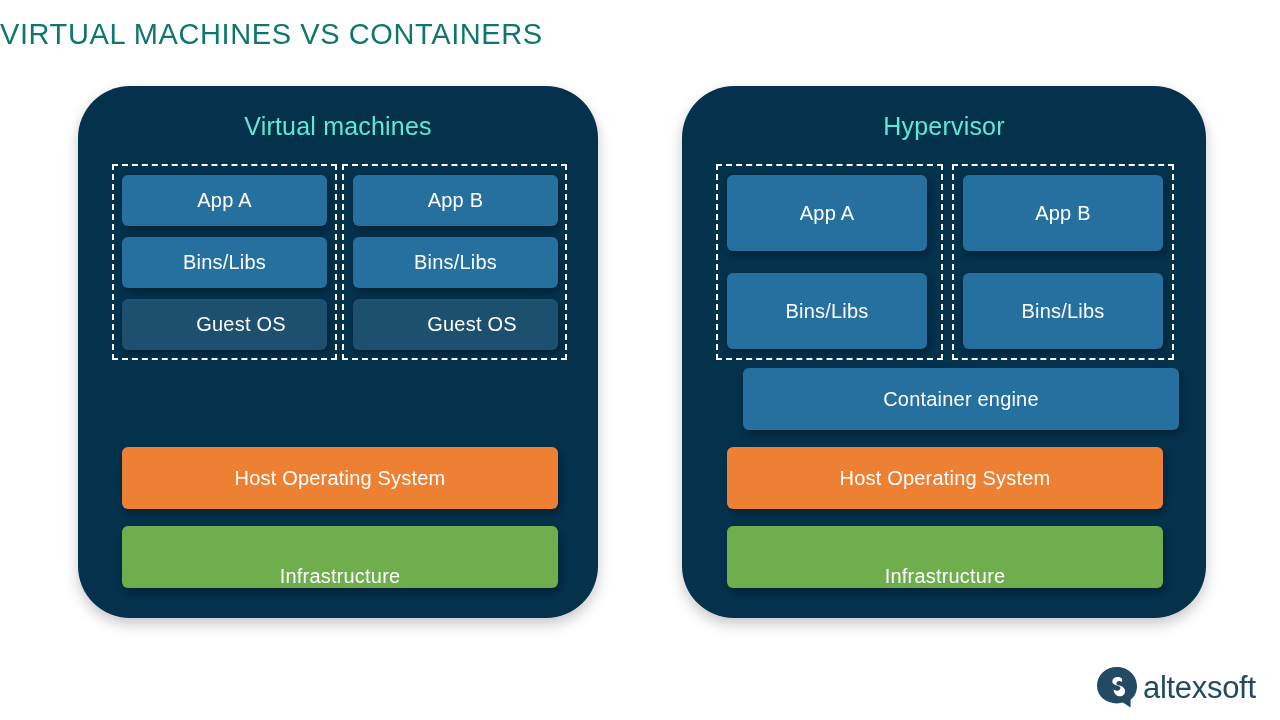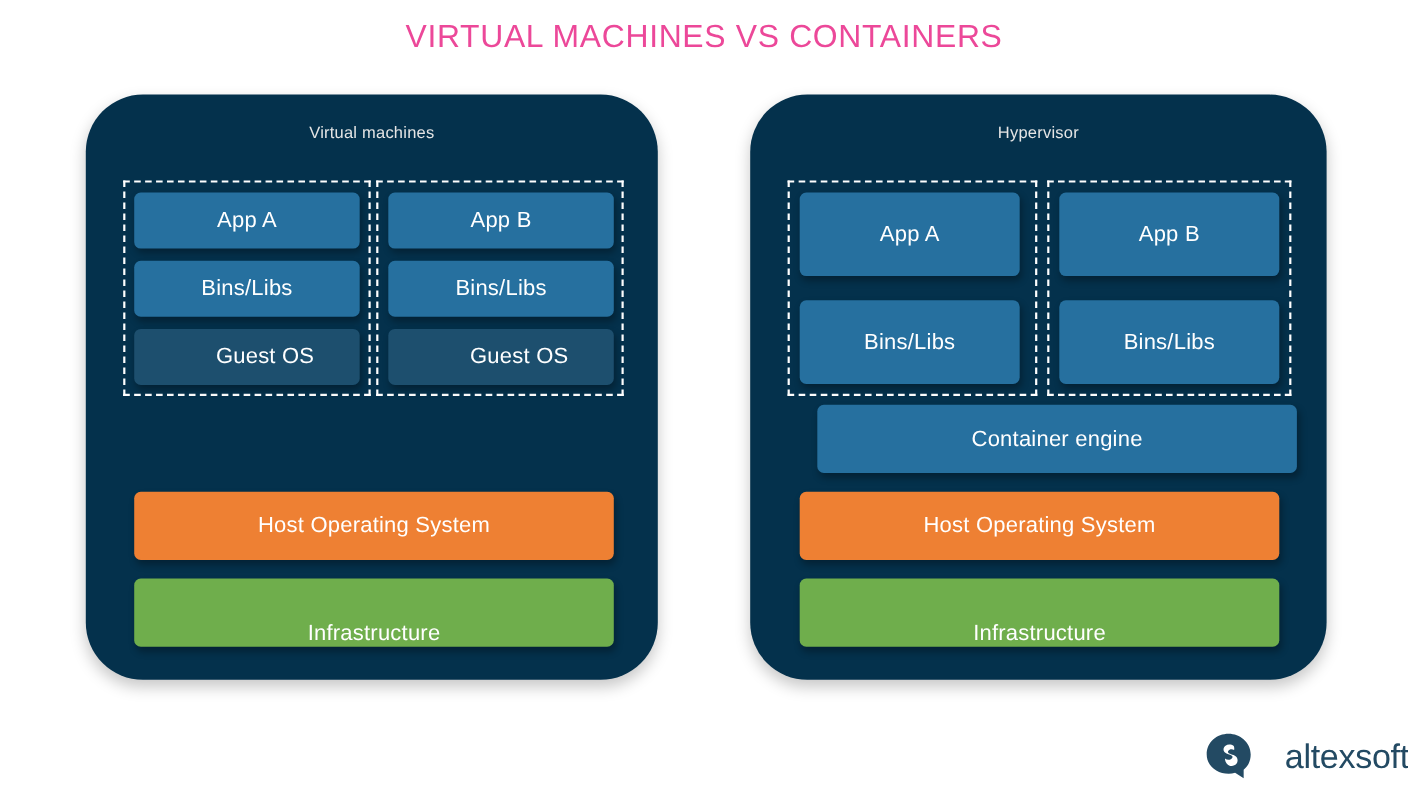--- a/index.html
+++ b/index.html
@@ -15,24 +15,23 @@
     overflow: hidden;
     position: relative;
   }
 
   
   .page-title {
     position: absolute;
     top: 18px;
     left: 0;
     width: 1280px;
-    text-align: center;
     font-size: 29px;
     letter-spacing: 0.6px;
-    color: #ec4899;
+    color: #0f766e;
     font-weight: 400;
     white-space: nowrap;
   }
 
   
   .panel {
     position: absolute;
     background: #04314c;
     border-radius: 52px;
     box-shadow: 0 6px 14px rgba(0,0,0,0.22);
@@ -49,22 +48,22 @@
     width: 524px;
     height: 532px;
   }
 
   .panel-title {
     position: absolute;
     top: 26px;
     left: 0;
     width: 100%;
     text-align: center;
-    color: #e5e5e5;
-    font-size: 15px;
+    color: #5eead4;
+    font-size: 25px;
     font-weight: 400;
     letter-spacing: 0.2px;
   }
 
   
   .dashed-box {
     position: absolute;
     border: 2px dashed #ffffff;
     box-sizing: border-box;
   }
@@ -99,21 +98,21 @@
     display: flex;
     align-items: center;
   }
   .logo-mark {
     width: 45px;
     height: 45px;
     position: relative;
     flex: 0 0 auto;
   }
   .logo-text {
-    margin-left: 28px;
+    margin-left: 3px;
     font-size: 31px;
     color: #234a63;
     letter-spacing: -0.3px;
     line-height: 1;
     font-weight: 400;
   }
 </style>
 </head>
 <body>
 

